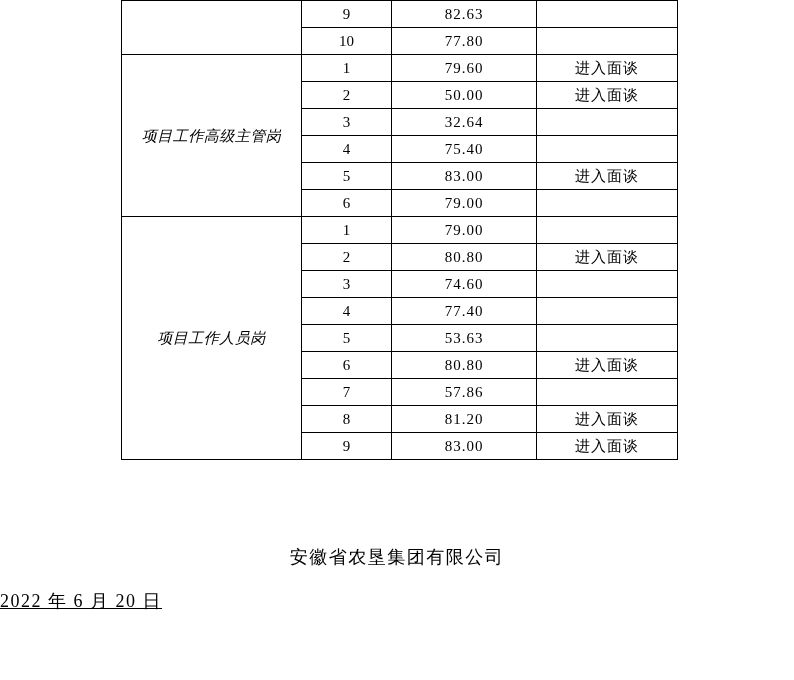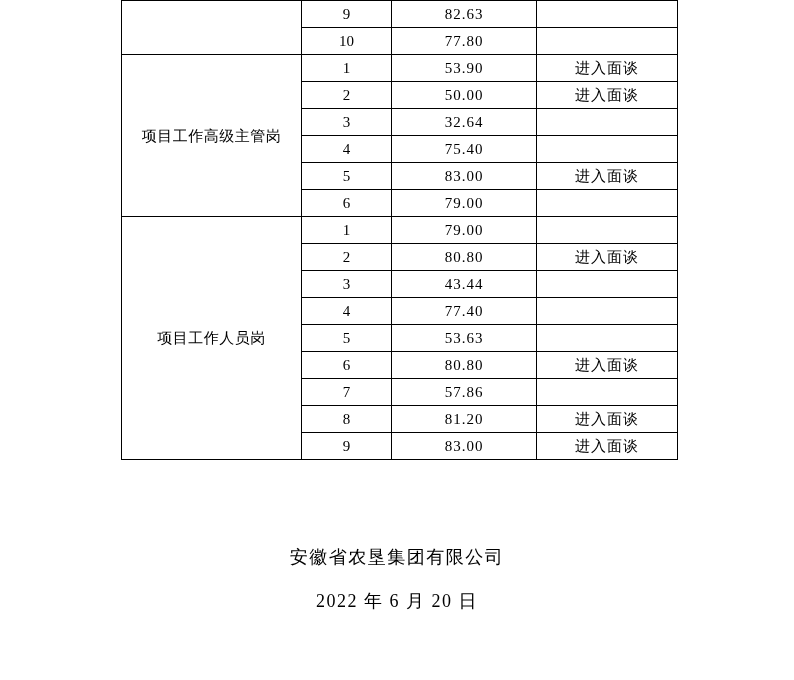--- a/index.html
+++ b/index.html
@@ -39,20 +39,21 @@
     padding: 0;
     text-align: center;
     vertical-align: middle;
     font-size: 15px;
     line-height: 26px;
     font-family: "Liberation Serif", "DejaVu Serif", serif;
   }
   td.post-cell {
     font-size: 15px;
     letter-spacing: 0.5px;
+    font-style: italic;
   }
   td.num-cell {
     font-size: 15px;
   }
   td.score-cell {
     font-size: 15px;
     letter-spacing: 1px;
   }
   td.note-cell {
     font-size: 15px;
@@ -67,24 +68,25 @@
     text-align: center;
     font-size: 18px;
     letter-spacing: 1.5px;
     font-family: Liberation Sans, sans-serif;
   }
   .date-line {
     position: absolute;
     left: 0;
     top: 589px;
     width: 794px;
-    text-align: center;
+    text-align: left;
     font-size: 18px;
     letter-spacing: 1.5px;
     font-family: "Liberation Serif", "DejaVu Serif", serif;
+    text-decoration: underline;
   }
 </style>
 </head>
 <body>
 
 <div class="page">
 
   <table class="score-table">
     <colgroup>
       <col class="c-post">
@@ -102,21 +104,21 @@
       </tr>
       <tr>
         <td class="num-cell">10</td>
         <td class="score-cell">77.80</td>
         <td class="note-cell"></td>
       </tr>
 
       <tr>
         <td class="post-cell" rowspan="6">项目工作高级主管岗</td>
         <td class="num-cell">1</td>
-        <td class="score-cell">53.90</td>
+        <td class="score-cell">79.60</td>
         <td class="note-cell">进入面谈</td>
       </tr>
       <tr>
         <td class="num-cell">2</td>
         <td class="score-cell">50.00</td>
         <td class="note-cell">进入面谈</td>
       </tr>
       <tr>
         <td class="num-cell">3</td>
         <td class="score-cell">32.64</td>
@@ -144,21 +146,21 @@
         <td class="score-cell">79.00</td>
         <td class="note-cell"></td>
       </tr>
       <tr>
         <td class="num-cell">2</td>
         <td class="score-cell">80.80</td>
         <td class="note-cell">进入面谈</td>
       </tr>
       <tr>
         <td class="num-cell">3</td>
-        <td class="score-cell">43.44</td>
+        <td class="score-cell">74.60</td>
         <td class="note-cell"></td>
       </tr>
       <tr>
         <td class="num-cell">4</td>
         <td class="score-cell">77.40</td>
         <td class="note-cell"></td>
       </tr>
       <tr>
         <td class="num-cell">5</td>
         <td class="score-cell">53.63</td>

